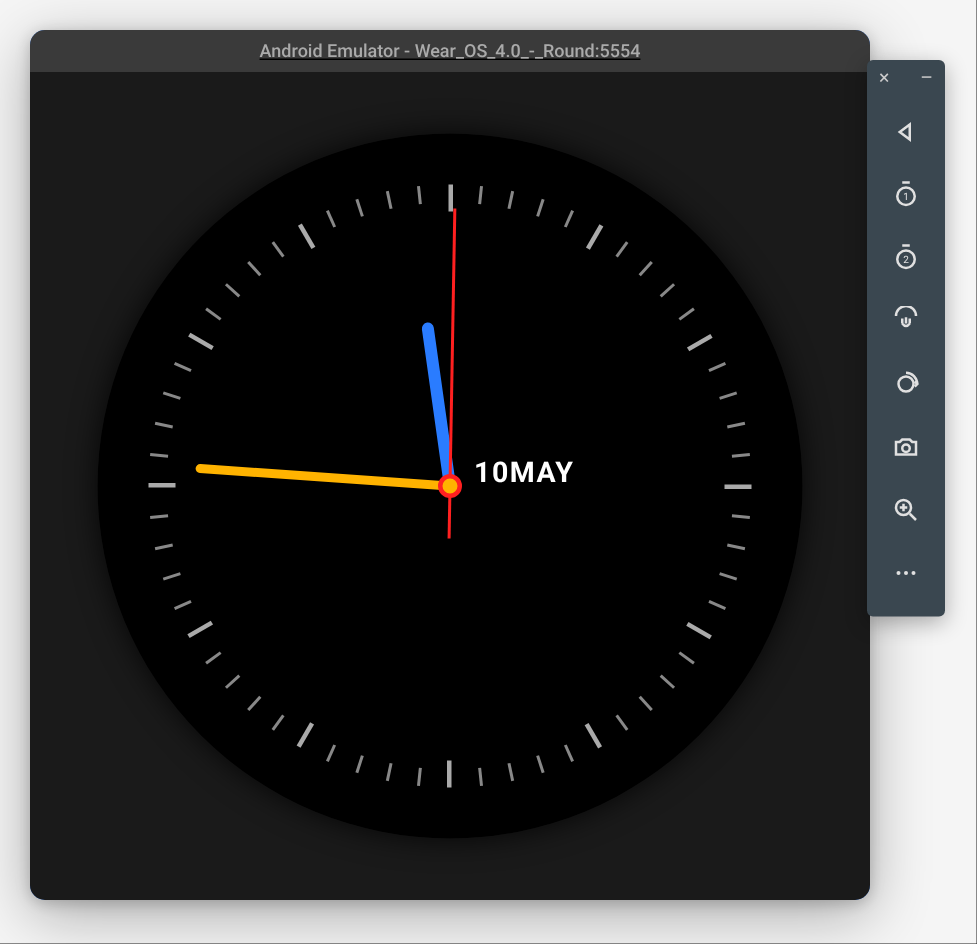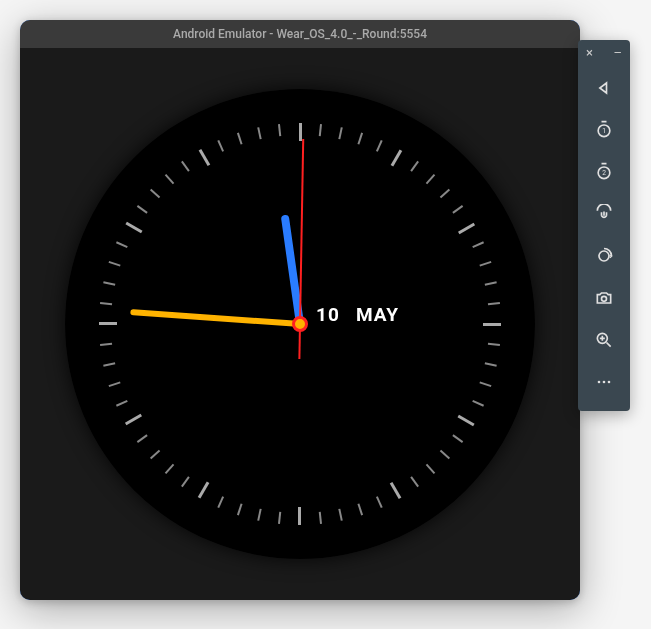--- a/index.html
+++ b/index.html
@@ -13,20 +13,21 @@
     position: relative;
   }
   .emulator-window {
     width: 560px;
     height: 580px;
     background: #3b82f6;
     border-radius: 10px;
     box-shadow: 0 10px 40px rgba(0,0,0,0.3), 0 2px 10px rgba(0,0,0,0.2);
     position: relative;
     overflow: hidden;
+    text-decoration: underline;
   }
   .title-bar {
     height: 28px;
     background: #3a3a3a;
     display: flex;
     align-items: center;
     justify-content: center;
     color: #aaa;
     font-size: 12px;
     font-weight: 500;
@@ -124,21 +125,21 @@
     position: absolute;
     left: 54%;
     top: 45%;
     color: #fff;
     font-weight: 700;
     letter-spacing: 1px;
     font-size: 19px;
     line-height: 1.2;
     z-index: 3;
   }
-  .date-line2 { display: flex; gap: 16px; }
+  .date-line2 { display: flex; gap: 0; }
 
   .toolbar {
     position: absolute;
     top: 40px;
     left: 578px;
     width: 52px;
     background: #3a4750;
     border-radius: 4px;
     box-shadow: 0 4px 15px rgba(0,0,0,0.3);
     padding-bottom: 8px;

